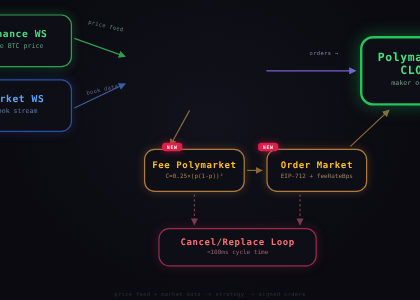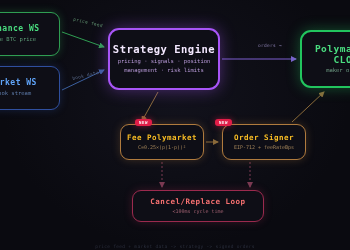--- a/index.html
+++ b/index.html
@@ -112,41 +112,36 @@
   <div class="node" id="n-binance">
     <div class="ttl">Binance WS</div>
     <div class="sub">live BTC price</div>
   </div>
 
   <div class="node" id="n-market">
     <div class="ttl">Market WS</div>
     <div class="sub">book stream</div>
   </div>
 
-  <div class="node" id="n-engine">
-    <div class="ttl">Strategy Engine</div>
-    <div class="sub">pricing · signals · position</div>
-    <div class="sub">management · risk limits</div>
-  </div>
 
   <div class="node" id="n-poly">
     <div class="ttl">Polymarket</div>
     <div class="ttl">CLOB</div>
     <div class="sub">maker orders</div>
   </div>
 
   <div class="node" id="n-fee">
     <span class="badge">NEW</span>
     <div class="ttl">Fee Polymarket</div>
     <div class="sub">C=0.25×(p(1-p))²</div>
   </div>
 
   <div class="node" id="n-signer">
     <span class="badge">NEW</span>
-    <div class="ttl">Order Signer</div>
+    <div class="ttl">Order Market</div>
     <div class="sub">EIP-712 + feeRateBps</div>
   </div>
 
   <div class="node" id="n-loop">
     <div class="ttl">Cancel/Replace Loop</div>
     <div class="sub">&lt;100ms cycle time</div>
   </div>
 
   <div class="elabel" id="el-price">price feed</div>
   <div class="elabel" id="el-book">book data</div>

